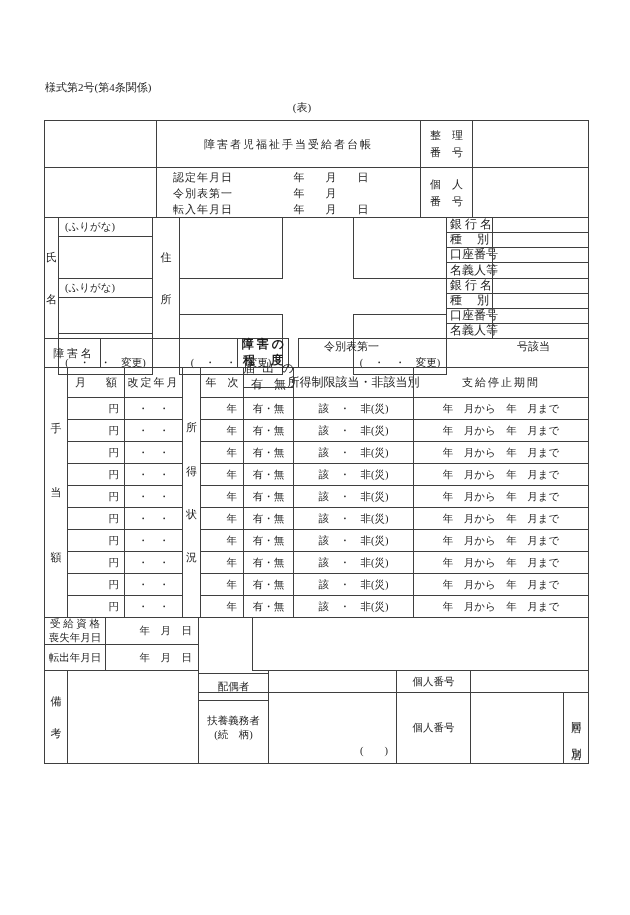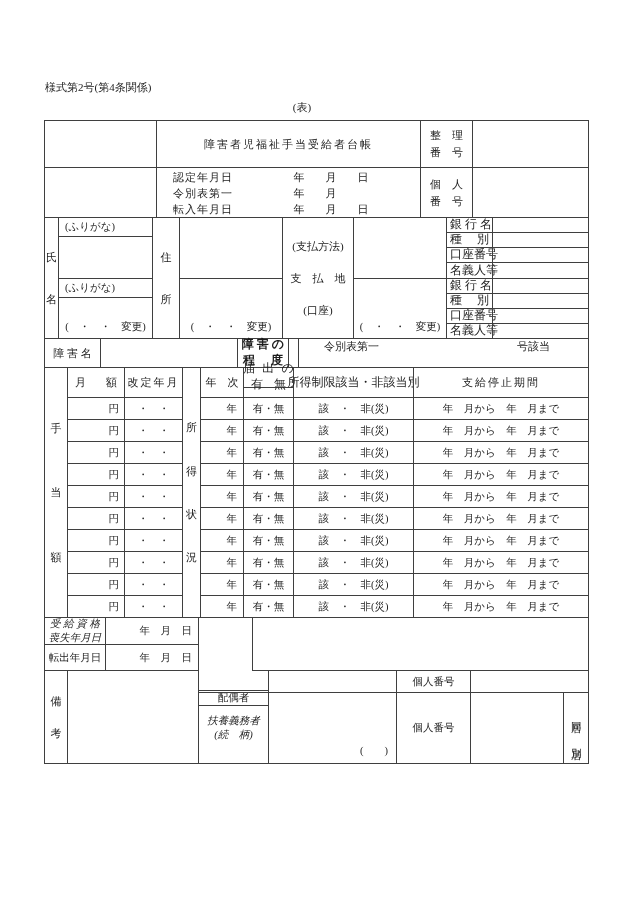--- a/index.html
+++ b/index.html
@@ -12,29 +12,29 @@
     position:absolute;box-sizing:border-box;border:1px solid #3f3f3f;
     display:flex;align-items:center;justify-content:center;
     font-size:11px;line-height:1.3;white-space:nowrap;
   }
   .txt{position:absolute;font-size:11px;line-height:1.3;white-space:nowrap;}
   .vcol{flex-direction:column;justify-content:space-around;}
   .col{flex-direction:column;}
   .small{font-size:10.5px;}
   .xsmall{font-size:12px;}
   .ls2{letter-spacing:2px;}
-  .bottom{align-items:flex-end;padding-bottom:4px;}
+  .bottom{align-items:flex-end;padding-bottom:4px;margin-top:36px;}
   .right{justify-content:flex-end;}
   .dateline{display:flex;line-height:16px;letter-spacing:1px;}
   .dateline .dl{width:110px;}
   .dateline .du{width:32px;text-align:center;letter-spacing:0;}
   .jfull{display:block;width:100%;text-align:justify;text-align-last:justify;padding:0 3px;box-sizing:border-box;}
   .sb{display:flex;justify-content:space-between;width:100%;box-sizing:border-box;}
   .vtext{writing-mode:vertical-rl;letter-spacing:2px;}
-  .twoline{text-align:center;font-style:italic;}
+  .twoline{text-align:center;}
 </style>
 </head>
 <body>
 
 <div id="sheet">
 
   <div class="txt" style="left:45px;top:80px;">様式第2号(第4条関係)</div>
   <div class="txt" style="left:272px;top:100px;width:60px;text-align:center;">(表)</div>
 
   <div class="cell" style="left:44px;top:120px;width:113px;height:48px;"></div>
@@ -87,25 +87,20 @@
 
   <div class="cell vcol" style="left:152px;top:217px;width:28px;height:122px;padding:18px 0;">
     <span>住</span>
       <span>所</span>
   </div>
   <div class="cell" style="left:179px;top:217px;width:104px;height:62px;"></div>
   <div class="cell small bottom" style="left:179px;top:278px;width:104px;height:61px;">
       <span>(　・　・　変更)</span>
     </div>
 
-  <div class="cell vcol" style="left:282px;top:217px;width:72px;height:122px;padding:12px 0;">
-    <span>(支払方法)</span>
-    <span>支　払　地</span>
-    <span>(口座)</span>
-  </div>
   <div class="cell" style="left:353px;top:217px;width:94px;height:62px;"></div>
   <div class="cell small bottom" style="left:353px;top:278px;width:94px;height:61px;">
       <span>(　・　・　変更)</span>
     </div>
 
   <div class="cell xsmall" style="left:446px;top:217px;width:47px;height:16px;">
       <span class="jfull">銀 行 名</span>
     </div>
   <div class="cell" style="left:492px;top:217px;width:97px;height:16px;"></div>
   <div class="cell xsmall" style="left:446px;top:232px;width:47px;height:16px;">
@@ -267,21 +262,21 @@
   <div class="cell small right" style="left:105px;top:617px;width:94px;height:28px;padding-right:6px;">年　月　日</div>
   <div class="cell" style="left:252px;top:617px;width:337px;height:54px;"></div>
   <div class="cell small" style="left:44px;top:644px;width:62px;height:27px;">転出年月日</div>
   <div class="cell small right" style="left:105px;top:644px;width:94px;height:27px;padding-right:6px;">年　月　日</div>
 
   <div class="cell vcol" style="left:44px;top:670px;width:24px;height:94px;padding:14px 0;">
     <span>備</span>
       <span>考</span>
   </div>
   <div class="cell" style="left:67px;top:670px;width:132px;height:94px;"></div>
-  <div class="cell small" style="left:198px;top:690px;width:71px;height:16px;">配偶者</div>
+  <div class="cell small" style="left:198px;top:673px;width:71px;height:28px;">配偶者</div>
   <div class="cell" style="left:268px;top:670px;width:129px;height:23px;"></div>
   <div class="cell small" style="left:396px;top:670px;width:75px;height:23px;">個人番号</div>
   <div class="cell" style="left:470px;top:670px;width:119px;height:23px;"></div>
   <div class="cell col small twoline" style="left:198px;top:692px;width:71px;height:72px;">
     <span>扶養義務者</span>
       <span>(続　柄)</span>
   </div>
   <div class="cell small" style="left:268px;top:692px;width:129px;height:72px;align-items:flex-end;justify-content:flex-end;padding:0 8px 5px 0;">
     <span>(　　)</span>
   </div>

